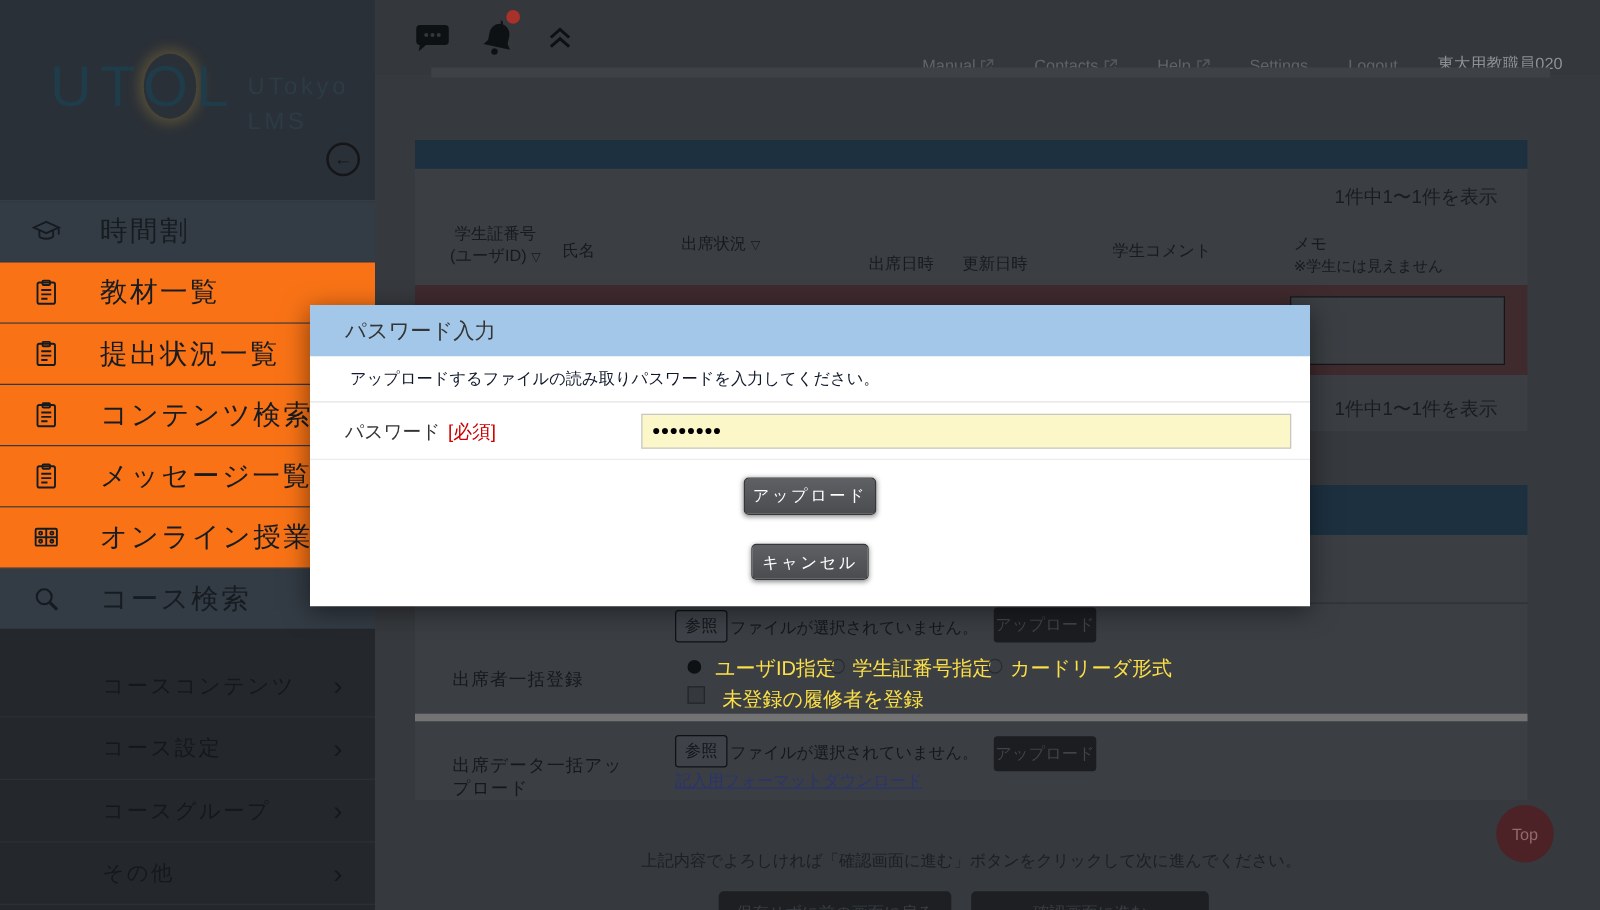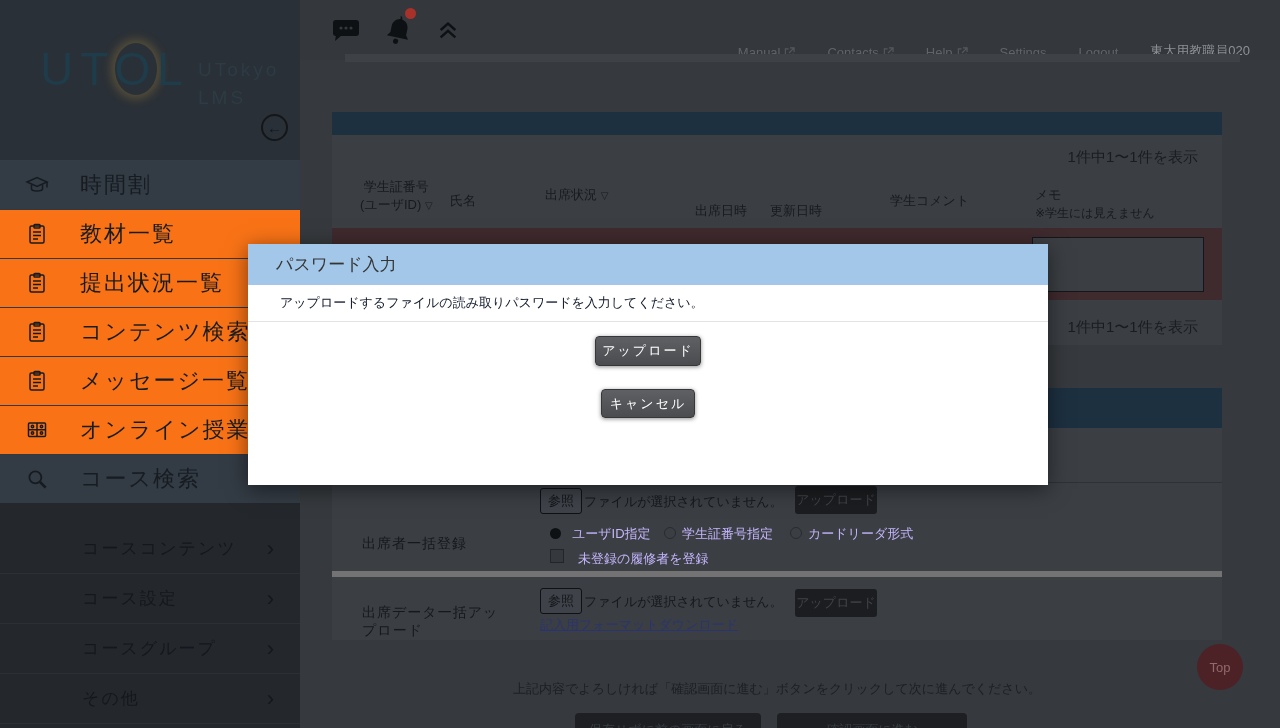--- a/index.html
+++ b/index.html
@@ -56,21 +56,21 @@
   #panel2 { position:absolute; left:332px; top:388px; width:890px; height:252px; background:#3b3f44; }
   #bar2 { height:40px; background:#1d3040; }
   #row-register { position:absolute; left:0; top:94px; width:890px; height:89px; border-top:1px solid #2e3237; }
   #row-upload { position:absolute; left:0; top:183px; width:890px; height:69px; border-top:6px solid #737373; }
   .row-label { position:absolute; font-size:14px; color:#15191e; letter-spacing:1px;margin-top:16px; }
   .browse-btn { position:absolute; border:1px solid #0f1215; background:#3f4349; color:#121519; font-size:13px; padding:3px 7px; border-radius:3px; cursor:pointer; font-family:inherit; }
   .no-file { position:absolute; font-size:13px; color:#14181c; }
   .dim-upload-btn { position:absolute; width:82px; height:28px; background:#1b1d20; color:#404449; font-size:13px; border:none; border-radius:3px; cursor:pointer; font-family:inherit; }
   .radio-dot { position:absolute; width:11px; height:11px; border-radius:50%; background:#0d1114; cursor:pointer; }
   .radio-circle { position:absolute; width:12px; height:12px; border:1px solid #272c32; border-radius:50%; cursor:pointer; }
-  .ctl-label { position:absolute; font-size:13px; color:#c4b5fd; }
+  .ctl-label { position:absolute; font-size:16px; color:#fde047; }
   #cb-unregistered { position:absolute; left:218px; top:66px; width:14px; height:14px; border:1px solid #22262b; background:#35393e; cursor:pointer; }
   #format-link { position:absolute; left:208px; top:39px; font-size:13px; color:#2b346f; text-decoration:underline; cursor:pointer; }
 
   #instruction { position:absolute; left:332px; top:680px; width:890px; text-align:center; font-size:13px; color:#1c1f23; }
   #btn-back { position:absolute; left:575px; top:713px; width:186px; height:34px; background:#1d1f22; color:#3a3e43; font-size:13px; border:none; border-radius:4px; cursor:pointer; font-family:inherit; }
   #btn-confirm { position:absolute; left:777px; top:713px; width:190px; height:34px; background:#1d1f22; color:#3a3e43; font-size:13px; border:none; border-radius:4px; cursor:pointer; font-family:inherit; }
   #btn-top { position:absolute; left:1197px; top:644px; width:46px; height:46px; border-radius:50%; background:#4c2227; color:#92696d; font-size:13px; display:flex; align-items:center; justify-content:center; border:none; cursor:pointer; font-family:inherit; }
 
   
   #modal { position:absolute; left:248px; top:244px; width:800px; height:241px; background:#ffffff; box-shadow:0 4px 20px rgba(0,0,0,0.5); z-index:10; }
@@ -310,17 +310,23 @@
 </div>
 
 <div id="instruction">上記内容でよろしければ「確認画面に進む」ボタンをクリックして次に進んでください。</div>
 <button id="btn-back">保存せずに前の画面に戻る</button>
 <button id="btn-confirm">確認画面に進む</button>
 <button id="btn-top">Top</button>
 
 <div id="modal">
   <div id="modal-header">パスワード入力</div>
   <div id="modal-desc">アップロードするファイルの読み取りパスワードを入力してください。</div>
+  <div id="modal-form">
+    <span id="modal-field-label">
+      <span>パスワード</span><span id="modal-required">[必須]</span>
+    </span>
+    <input id="password-input" type="text" value="••••••••" style="">
+  </div>
   <div id="modal-buttons">
     <button class="modal-btn" id="modal-upload-btn">アップロード</button>
     <button class="modal-btn" id="modal-cancel-btn">キャンセル</button>
   </div>
 </div>
 
 </body></html>

